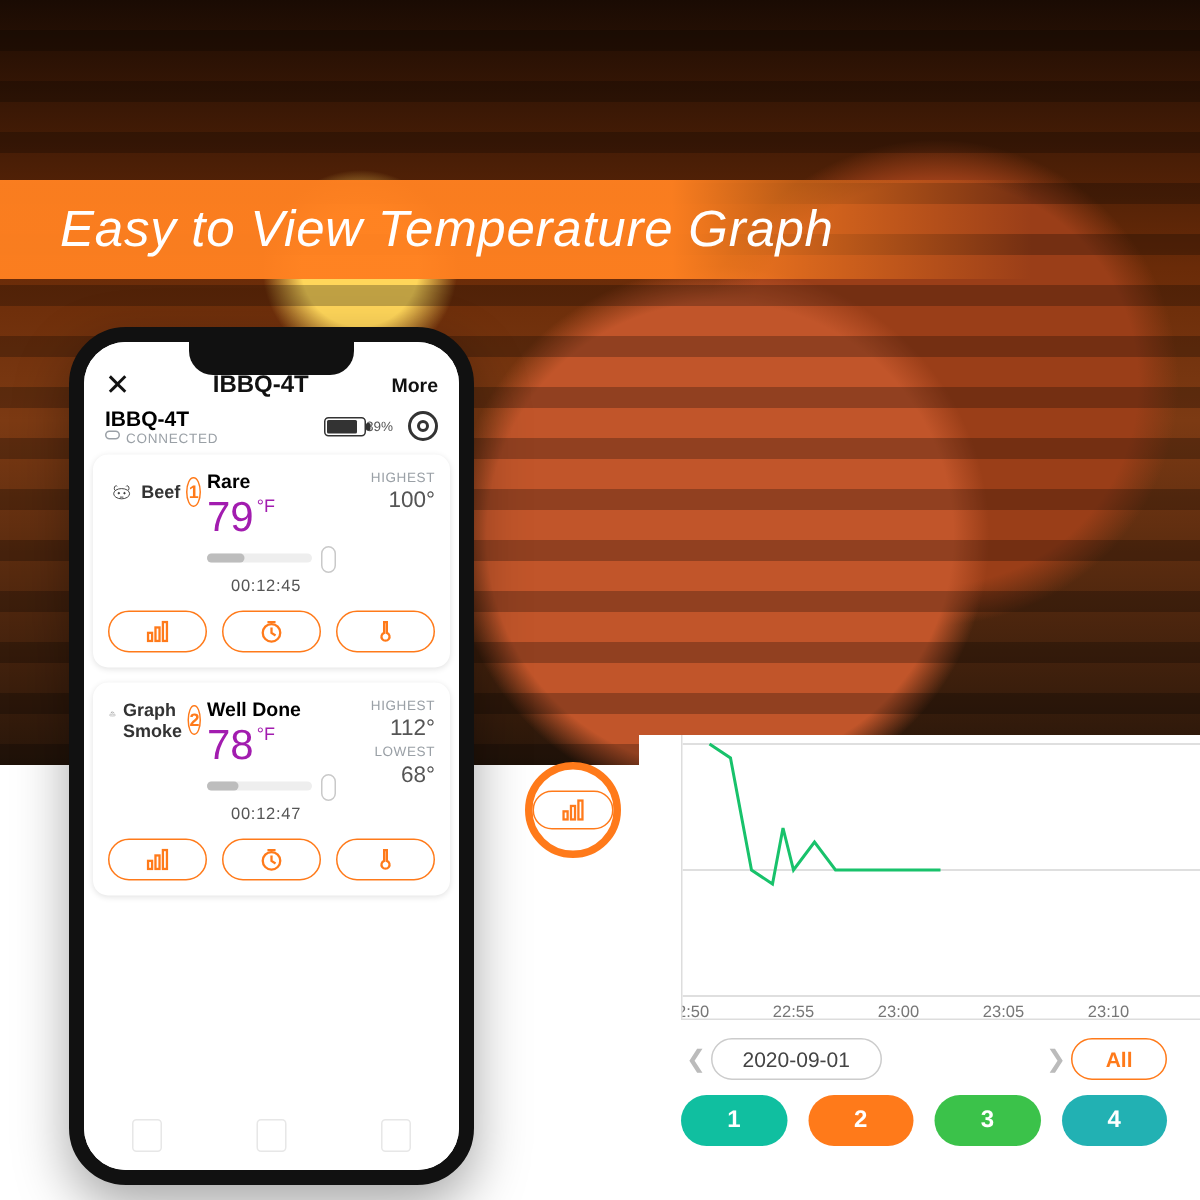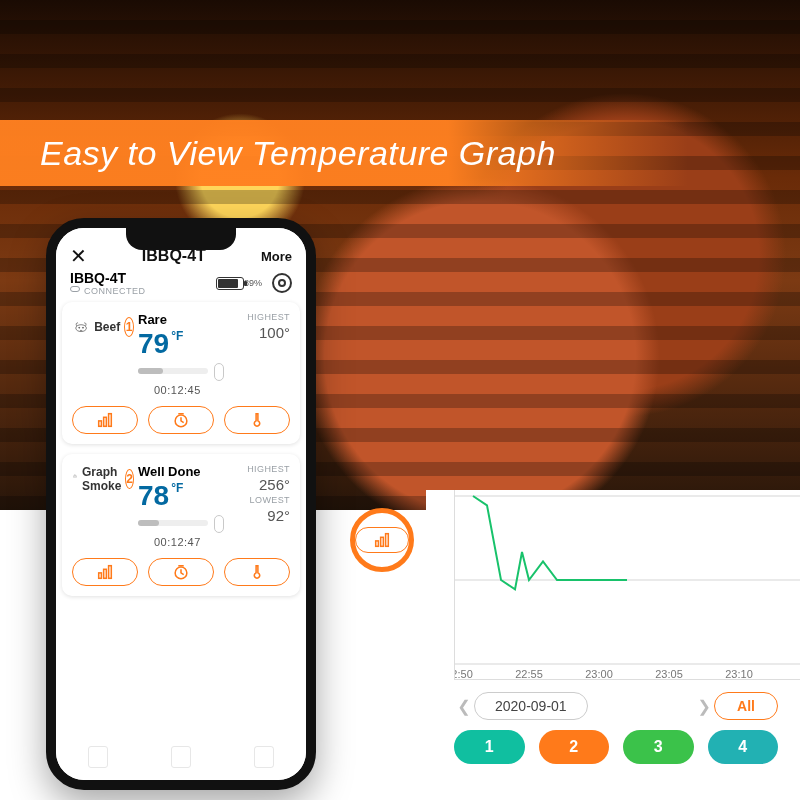--- a/index.html
+++ b/index.html
@@ -60,21 +60,21 @@
   .row3 { display:grid; grid-template-columns: 62px 1fr 58px; align-items:start; gap:4px; }
   .foodcol { display:flex; flex-direction:row; align-items:center; gap:4px; }
   .foodlabel { font-weight:700; font-size:12px; color:#333; }
   .probe { width:20px; height:20px; border-radius:50%; background:#fff; border:1.6px solid #ff7a1a; color:#ff7a1a; display:flex; align-items:center; justify-content:center; font-size:12px; font-weight:700; }
   .cow { width:42px; height:30px; position:relative; }
   .cow svg { width:100%; height:100%; }
   .smoke { width:42px; height:30px; }
 
   .midcol { display:flex; flex-direction:column; gap:3px; }
   .doneness { font-weight:700; font-size:13px; }
-  .tempbig { color:#0369a1; font-weight:700; font-size:28px; line-height:1; }
+  .tempbig { color:#a21caf; font-weight:400; font-size:28px; line-height:1; }
   .tempbig .deg { font-size:12px; vertical-align: top; margin-left:2px; }
   .mini { display:flex; align-items:center; gap:6px; }
   .bar { width:70px; height:6px; background:#eee; border-radius:3px; position:relative; }
   .bar i { position:absolute; left:0; top:0; bottom:0; background:#bdbdbd; border-radius:3px; }
   .time { font-size:11px; color:#555; letter-spacing:.5px;padding-left:16px; }
 
   .rightcol { display:flex; flex-direction:column; align-items:flex-end; gap:2px; }
   .lab { font-size:9px; color:#9aa0a6; letter-spacing:.4px; }
   .val { font-size:15px; color:#555; }
   .thermicon { width:10px; height:18px; border:1.4px solid #c9c9c9; border-radius:6px; margin-top:2px; }
@@ -232,23 +232,23 @@
               <div class="mini">
                 <div class="bar">
                     <i style="width:30%"></i>
                   </div>
                 <div class="thermicon"></div>
               </div>
               <span class="time">00:12:47</span>
             </div>
             <div class="rightcol">
               <span class="lab">HIGHEST</span>
-              <span class="val">256°</span>
+              <span class="val">112°</span>
               <span class="lab">LOWEST</span>
-              <span class="val">92°</span>
+              <span class="val">68°</span>
             </div>
           </div>
           <div class="pillrow">
             <div class="pill">
               <svg viewBox="0 0 20 20">
                   <g class="st">
                     <rect x="3" y="11" width="3" height="6"></rect>
                     <rect x="8.5" y="7" width="3" height="10"></rect>
                     <rect x="14" y="3" width="3" height="14"></rect>
                   </g>

